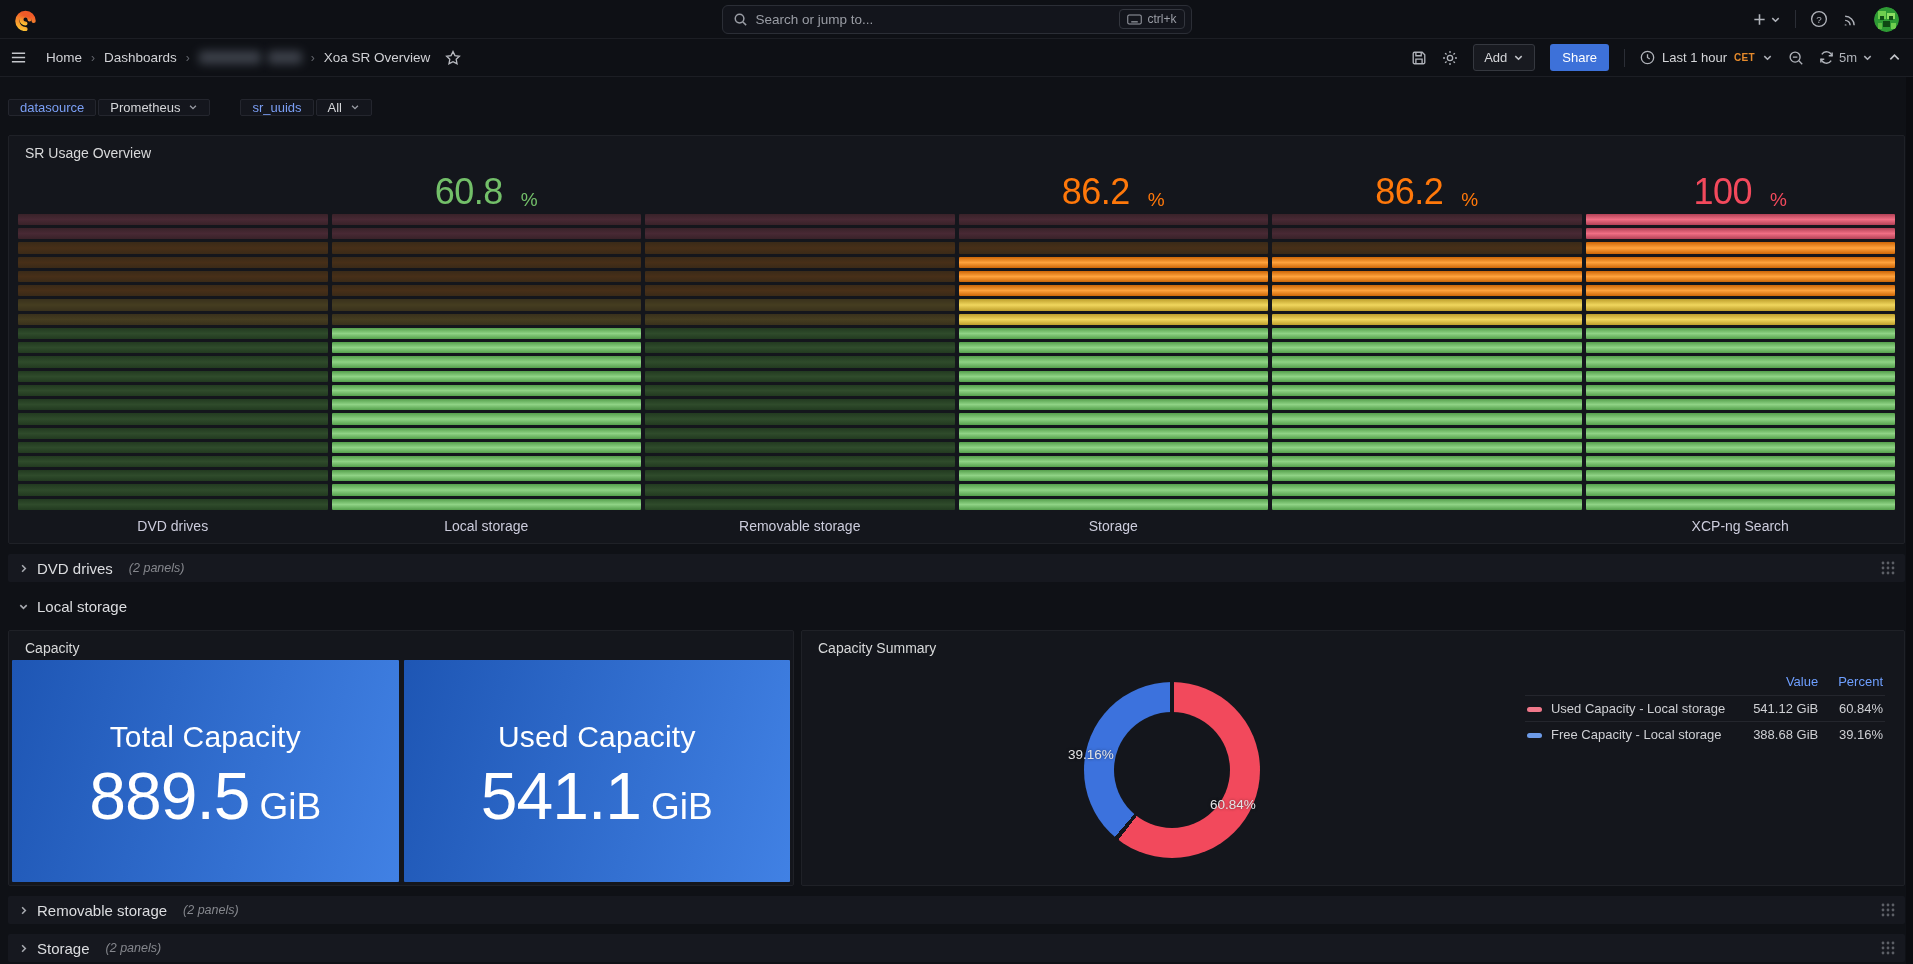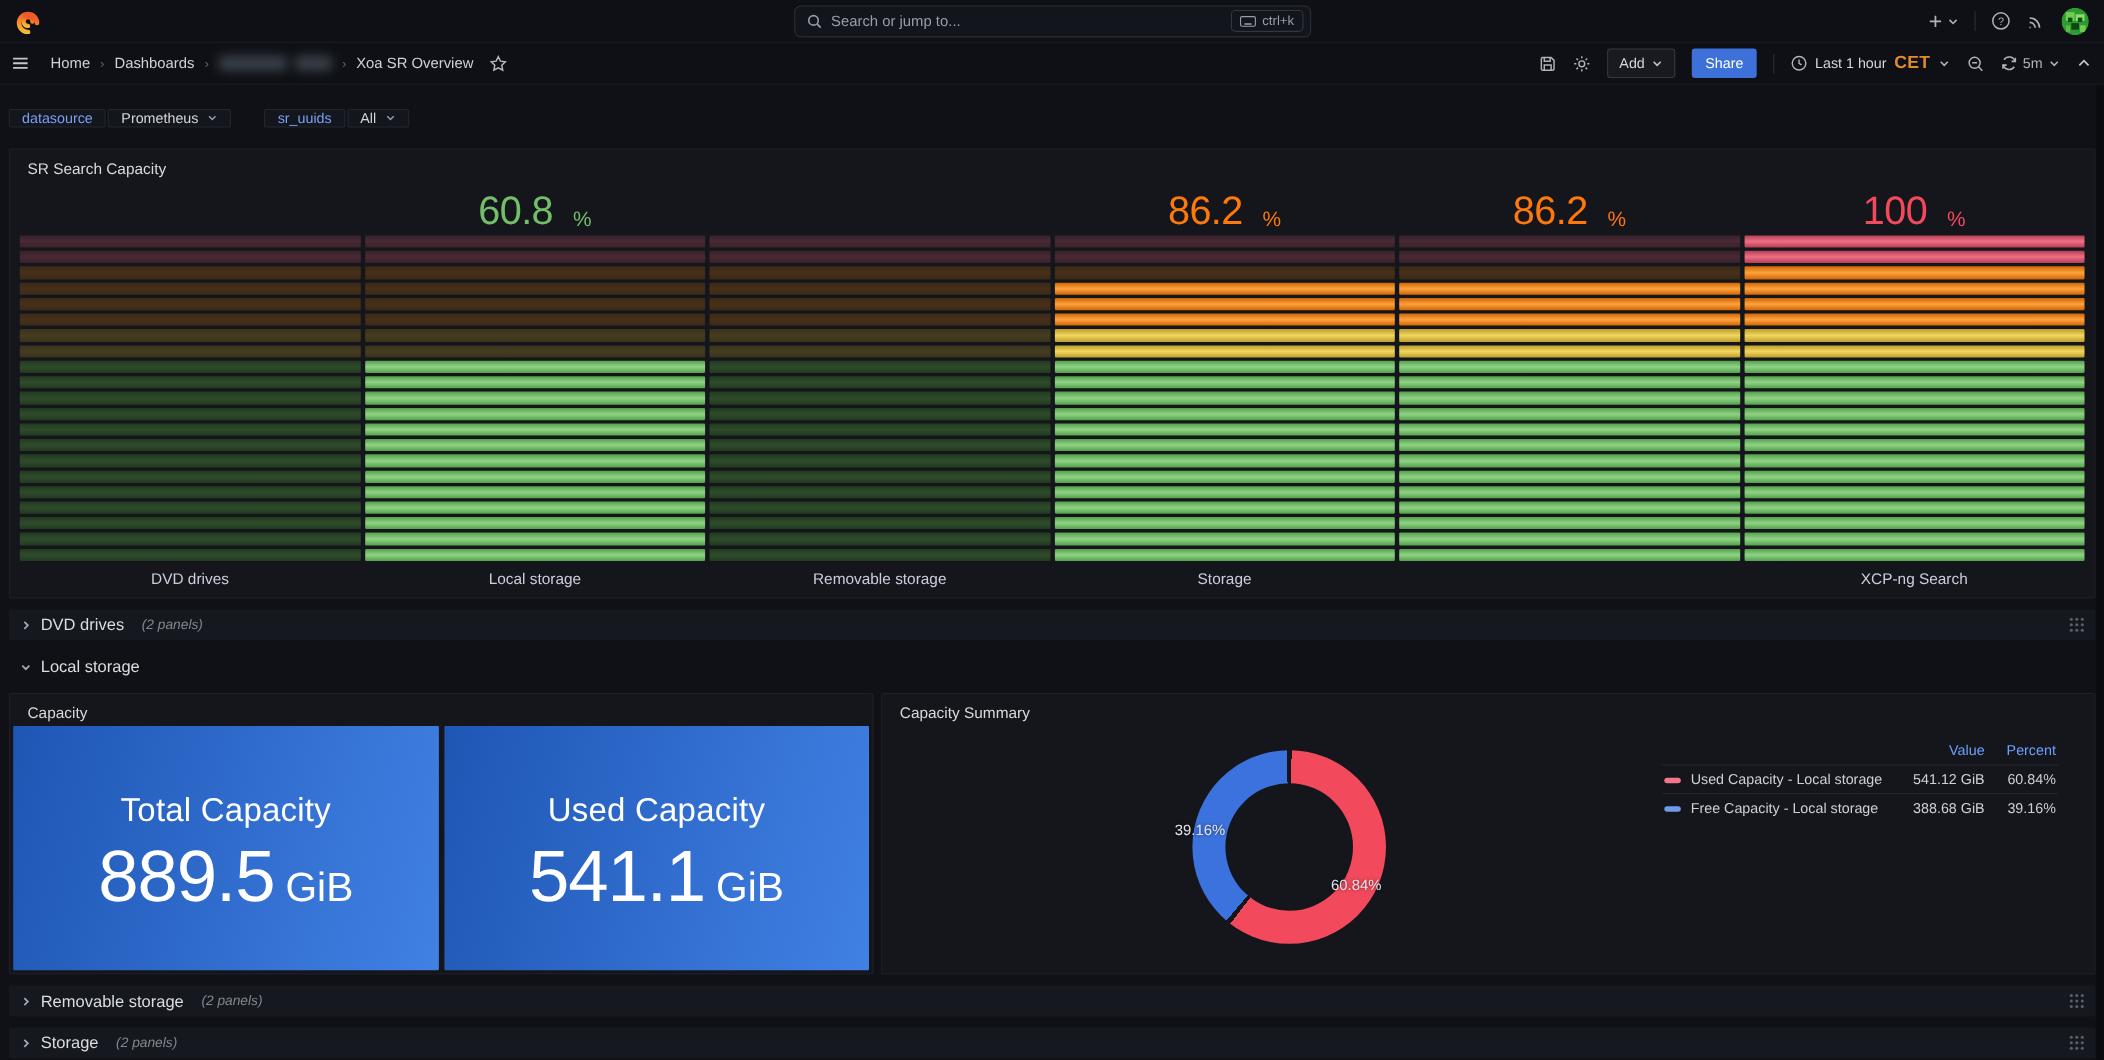--- a/index.html
+++ b/index.html
@@ -28,21 +28,21 @@
   .toolbar{height:38px;display:flex;align-items:center;justify-content:space-between;padding:0 12px 0 10px;background:#0e1015;border-bottom:1px solid #1c1e24;}
   .crumbs{display:flex;align-items:center;gap:9px;font-size:13.5px;}
   .crumb{color:#d0d1d5;cursor:pointer;}
   .crumb-sep{color:#62656c;font-size:12px;}
   .blur-seg{display:flex;gap:7px;align-items:center;}
   .blur-blob{height:13px;background:#454a54;border-radius:3px;filter:blur(5px);opacity:.85;}
   .toolbar-right{display:flex;align-items:center;gap:15px;color:#b0b3ba;}
   .btn-outline{display:flex;align-items:center;gap:6px;border:1px solid #35383f;background:#181a20;border-radius:3px;height:27px;padding:0 10px;font-size:13px;color:#d5d6d9;cursor:pointer;}
   .btn-primary{background:#3d71d9;border-radius:3px;height:27px;display:flex;align-items:center;padding:0 12px;font-size:13px;color:#fff;cursor:pointer;}
   .timepick{display:flex;align-items:center;gap:7px;font-size:13px;color:#d5d6d9;cursor:pointer;}
-  .tz{color:#e58a2c;font-size:16px;font-weight:700;letter-spacing:.3px;}
+  .tz{color:#e58a2c;font-size:10px;font-weight:700;letter-spacing:.3px;}
   .interval{display:flex;align-items:center;gap:5px;font-size:13px;cursor:pointer;}
 
   
   .page{padding:16px 8px 0 8px;}
   .submenu{display:flex;align-items:center;gap:30px;height:28px;margin-bottom:14px;}
   .var-group{display:flex;align-items:stretch;gap:2px;}
   .var-label{display:flex;align-items:center;padding:0 11px;background:#14161d;border:1px solid #24262e;border-radius:2px;color:#7b9ff5;font-size:13px;}
   .var-value{display:flex;align-items:center;gap:8px;padding:0 11px;background:#14161d;border:1px solid #24262e;border-radius:2px;color:#d5d6d9;font-size:13px;cursor:pointer;}
 
   .panel{background:#14161c;border:1px solid #1f2127;border-radius:2px;}
@@ -77,21 +77,21 @@
   .stat-label{font-size:30px;font-weight:400;letter-spacing:.2px;}
   .stat-value{display:flex;align-items:baseline;gap:10px;font-weight:500;line-height:.8;}
   .stat-value .v{font-size:66px;letter-spacing:-1px;}
   .stat-value .u{font-size:37px;}
 
   .sum-panel{flex:1;position:relative;padding:3px;}
   .sum-panel .phead{height:26px;display:flex;align-items:center;padding:2px 13px 0 13px;}
   .donut{position:absolute;width:176px;height:176px;border-radius:50%;}
   .donut-hole{position:absolute;background:#14161c;border-radius:50%;}
   .slice-lbl{position:absolute;font-size:13.5px;color:#e3e4e6;text-shadow:0 0 3px rgba(0,0,0,.55);}
-  .legend{position:absolute;top:40px;right:33px;font-size:13px;color:#cfd0d4;}
+  .legend{position:absolute;top:40px;right:19px;font-size:13px;color:#cfd0d4;}
   .legend table{border-collapse:collapse;}
   .legend th{color:#6e9fff;font-weight:500;text-align:right;padding:3px 2px 6px 18px;font-size:13px;}
   .legend td{padding:5px 2px;border-top:1px solid #24262d;white-space:nowrap;}
   .legend tr.lrow td:first-child{padding-right:10px;}
   .legend .num{text-align:right;padding-left:18px;}
   .lg-swatch{display:inline-block;width:15px;height:4.5px;border-radius:2.5px;margin-right:9px;vertical-align:middle;}
 
   .scrolltrack{position:fixed;right:0;top:77px;width:7px;height:887px;background:#0b0c10;}
 </style>
 </head>
@@ -259,21 +259,21 @@
       </div>
       <div class="var-group">
         <span class="var-label">sr_uuids</span>
         <span class="var-value">All<svg width="10" height="10" viewBox="0 0 12 12" fill="none" stroke="#9a9da5" stroke-width="1.6">
             <path d="M2.5 4.5 6 8l3.5-3.5"></path>
           </svg></span>
       </div>
     </div>
 
   <div class="panel sr-panel">
-    <div class="panel-title">SR Search Capacity</div>
+    <div class="panel-title">SR Usage Overview</div>
     <div class="gauge-grid" id="gauge-grid">
         <div class="gauge-col">
           <div class="gauge-value"></div>
           <div class="gauge-cells">
             <div class="gauge-cell" style="background: linear-gradient(rgb(57, 34, 41) 0%, rgb(72, 41, 52) 50%, rgb(57, 34, 41) 100%);"></div>
             <div class="gauge-cell" style="background: linear-gradient(rgb(57, 34, 41) 0%, rgb(72, 41, 52) 50%, rgb(57, 34, 41) 100%);"></div>
             <div class="gauge-cell" style="background: linear-gradient(rgb(58, 42, 24) 0%, rgb(71, 47, 24) 50%, rgb(58, 42, 24) 100%);"></div>
             <div class="gauge-cell" style="background: linear-gradient(rgb(58, 42, 24) 0%, rgb(71, 47, 24) 50%, rgb(58, 42, 24) 100%);"></div>
             <div class="gauge-cell" style="background: linear-gradient(rgb(58, 42, 24) 0%, rgb(71, 47, 24) 50%, rgb(58, 42, 24) 100%);"></div>
             <div class="gauge-cell" style="background: linear-gradient(rgb(58, 42, 24) 0%, rgb(71, 47, 24) 50%, rgb(58, 42, 24) 100%);"></div>

